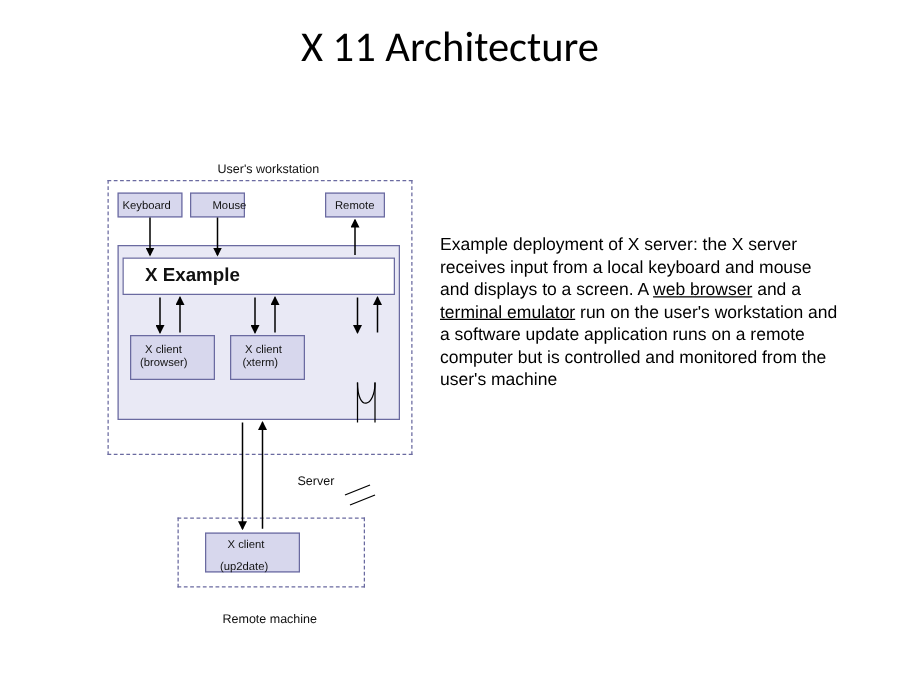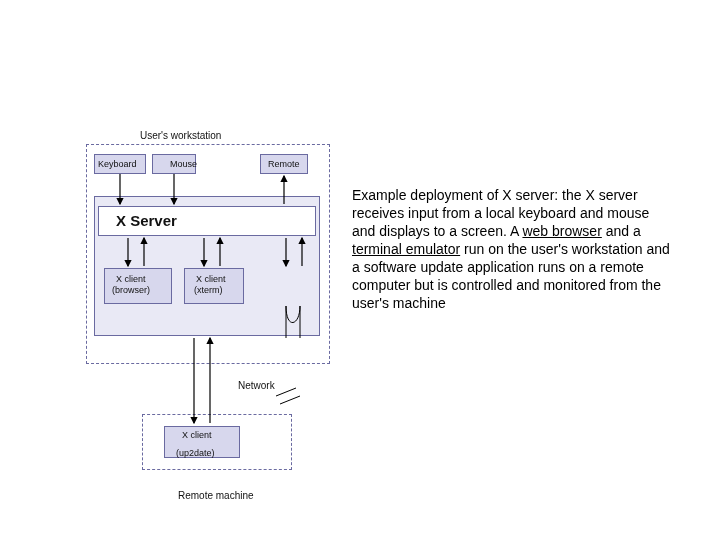--- a/index.html
+++ b/index.html
@@ -26,48 +26,49 @@
   .rm{position:absolute;left:56px;top:284px;width:150px;height:56px}
   .xc3{position:absolute;left:78px;top:296px;width:76px;height:32px}
   svg.arrows{position:absolute;left:0;top:0;width:246px;height:370px;pointer-events:none}
   .desc{position:absolute;left:352px;top:186px;width:320px;font-family:Arial,sans-serif;font-size:14px;line-height:18px;color:#000}
   .desc .u{text-decoration:underline}
 </style>
 </head>
 <body>
 
 <div class="slide">
+  <div class="title">X 11 Architecture</div>
 
   <div class="diagram">
-    <div class="lbl small" style="left:54px;top:0">User's workstation</div>
+    <div class="lbl small" style="left:88px;top:0">User's workstation</div>
 
     <div class="ws dash"></div>
 
     <div class="kb solid fillA"></div>
     <div class="lbl tiny" style="left:12px;top:29px">Keyboard</div>
 
     <div class="ms solid fillA"></div>
     <div class="lbl tiny" style="left:84px;top:29px">Mouse</div>
 
     <div class="sc solid fillA"></div>
     <div class="lbl tiny" style="left:182px;top:29px">Remote</div>
 
     <div class="xsrvOuter solid fillB"></div>
     <div class="xsrv solid"></div>
-    <div class="lbl big" style="left:30px;top:82px">X Server</div>
+    <div class="lbl big" style="left:30px;top:82px">X Example</div>
 
     <div class="xc1 solid fillA"></div>
     <div class="lbl tiny" style="left:30px;top:144px">X client</div>
     <div class="lbl tiny" style="left:26px;top:155px">(browser)</div>
 
     <div class="xc2 solid fillA"></div>
     <div class="lbl tiny" style="left:110px;top:144px">X client</div>
     <div class="lbl tiny" style="left:108px;top:155px">(xterm)</div>
 
-    <div class="lbl small" style="left:152px;top:250px">Network</div>
+    <div class="lbl small" style="left:152px;top:250px">Server</div>
 
     <div class="rm dash"></div>
     <div class="xc3 solid fillA"></div>
     <div class="lbl tiny" style="left:96px;top:300px">X client</div>
     <div class="lbl tiny" style="left:90px;top:318px">(up2date)</div>
 
     <div class="lbl small" style="left:92px;top:360px">Remote machine</div>
 
     <svg class="arrows">
       <defs>

